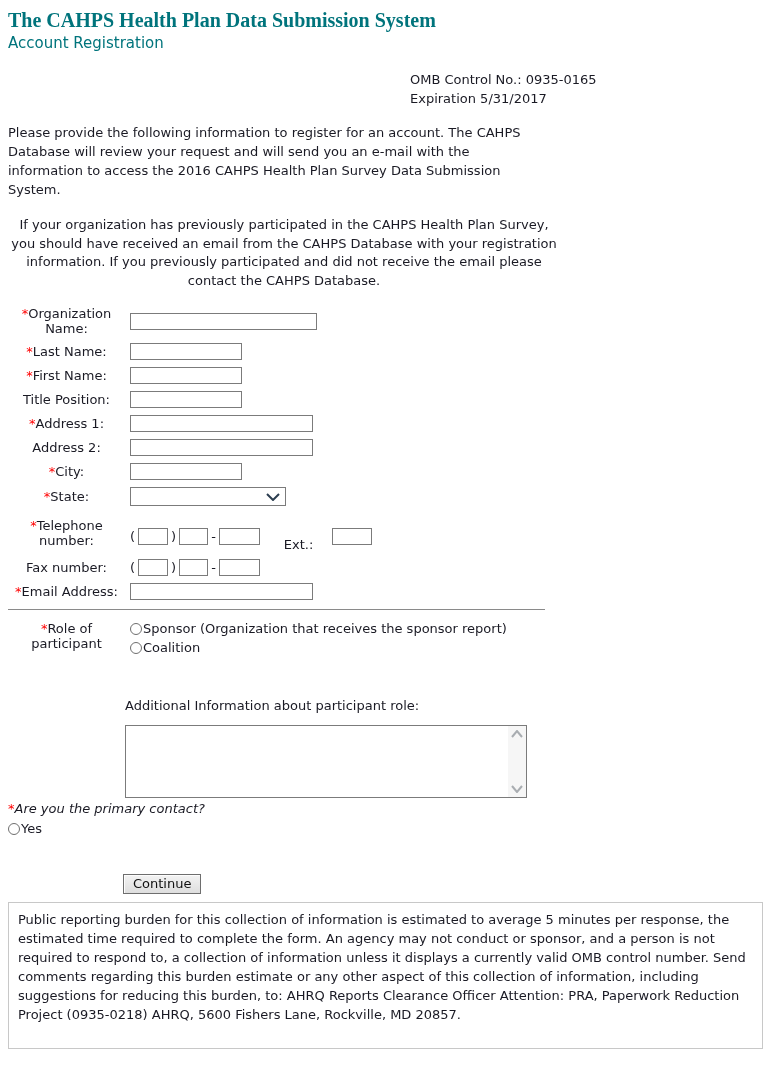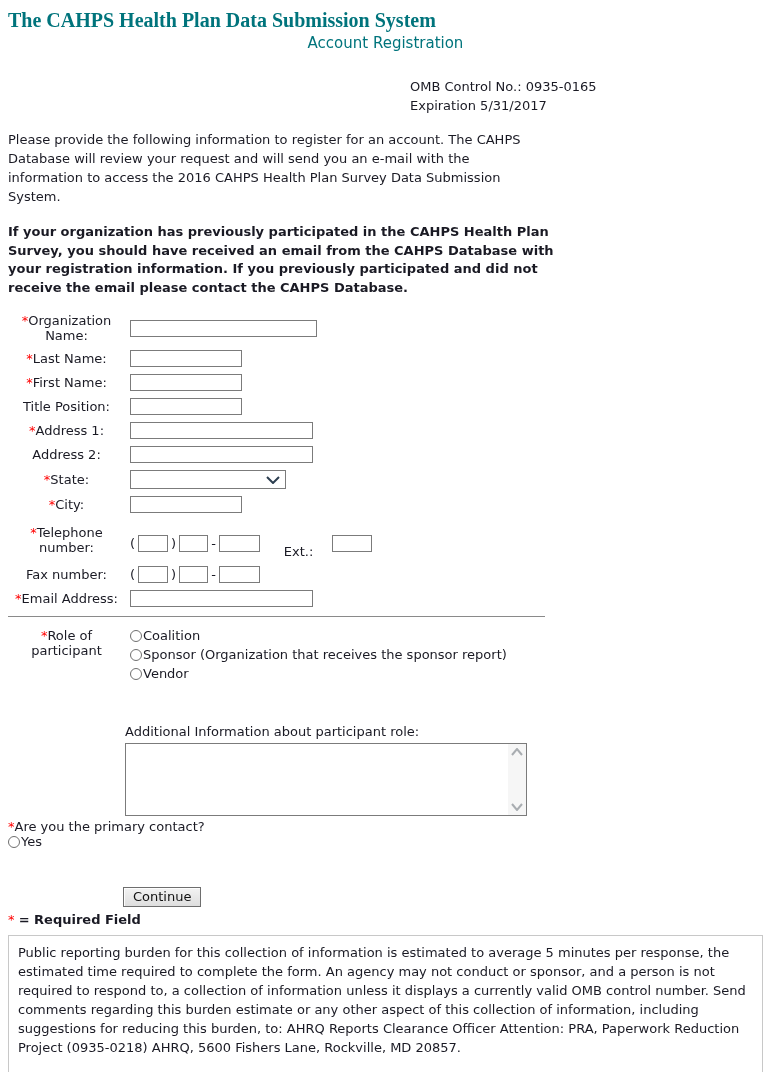--- a/index.html
+++ b/index.html
@@ -10,25 +10,25 @@
   }
   html,body{margin:0;padding:0;background:#fff;}
   body{
     width:771px;height:1072px;overflow:hidden;
     font-family:"DejaVu Sans","Liberation Sans",sans-serif;
     font-size:13px;color:var(--txt);
   }
   .page{padding:8px 8px 0 8px;}
 
   .title{font-size:20px;font-weight:bold;color:var(--accent);line-height:24px;font-family:Liberation Serif, serif;}
-  .subtitle{font-size:15px;color:var(--accent);line-height:19px;margin-top:2px;text-align:center;}
-  .omb{margin-left:402px;margin-top:24px;line-height:19px;}
+  .subtitle{font-size:15px;color:var(--accent);line-height:19px;margin-top:2px;}
+  .omb{margin-left:402px;margin-top:17px;line-height:19px;}
 
   .intro{margin-top:15px;max-width:537px;line-height:19px;}
-  .intro-bold{margin-top:17px;max-width:552px;line-height:18.5px;font-weight:bold;}
+  .intro-bold{margin-top:17px;max-width:552px;line-height:18.5px;font-weight:normal;text-align:center;}
 
   .form-area{margin-top:16px;}
   .row{display:flex;align-items:center;margin-bottom:7px;}
   .row.top{align-items:flex-start;}
   .lbl{width:117px;flex:none;text-align:center;padding-right:5px;line-height:15px;}
   .req{color:var(--req);}
   .ti{
     height:17px;border:1px solid var(--input-border);box-sizing:border-box;
     font-family:inherit;font-size:12px;padding:0 2px;margin:0;background:#fff;border-radius:0;
   }
@@ -51,36 +51,36 @@
 
   .hr-line{height:2px;border:0;border-top:1px solid #8a8a8a;width:537px;margin:9px 0 9px 0;}
 
   .radio{
     display:inline-block;width:12px;height:12px;border:1px solid #6f6f6f;border-radius:50%;
     background:#fff;box-sizing:border-box;flex:none;margin-right:1px;
   }
   .opt-row{display:flex;align-items:center;line-height:15px;margin-bottom:4px;}
 
   .addl{margin-left:117px;margin-top:39px;}
-  .addl-label{line-height:15px;margin-bottom:4px;}
+  .addl-label{line-height:15px;margin-bottom:12px;}
   .ta-wrap{
     width:402px;height:73px;border:1px solid var(--input-border);box-sizing:border-box;
     display:flex;background:#fff;
   }
   .ta{
     flex:1;border:0;resize:none;outline:none;font-family:inherit;font-size:12px;
     padding:2px;background:#fff;
   }
   .ta-scroll{
     width:18px;flex:none;background:#f6f6f6;display:flex;flex-direction:column;
     justify-content:space-between;align-items:center;padding:4px 0;box-sizing:border-box;
   }
 
   .primary{margin-top:3px;}
-  .primary-q{line-height:15px;}
+  .primary-q{line-height:15px;margin-bottom:5px;font-style:italic;}
   .primary .opt-row{line-height:16px;margin-bottom:5px;}
 
   .btn{
     margin-left:115px;margin-top:32px;display:inline-block;
     font-family:inherit;font-size:13px;color:#111;
     background:linear-gradient(#f3f3f3,#dedede);
     border:1px solid #6e6e6e;box-shadow:inset 1px 1px 0 #fdfdfd;
     padding:1px 9px 2px 9px;border-radius:0;cursor:pointer;
   }
   .req-note{margin-top:5px;line-height:15px;}
@@ -133,32 +133,32 @@
       <div class="lbl"><span class="req">*</span><span>Address 1:</span></div>
       <input class="ti w183" style="">
     </div>
 
     <div class="row">
       <div class="lbl"><span>Address 2:</span></div>
       <input class="ti w183" style="">
     </div>
 
     <div class="row">
+      <div class="lbl"><span class="req">*</span><span>City:</span></div>
+      <input class="ti w112" style="">
+    </div>
+
+    <div class="row">
       <div class="lbl"><span class="req">*</span><span>State:</span></div>
       <div class="selwrap">
         <select class="sel"><option></option></select>
         <svg width="14" height="8" viewBox="0 0 14 8">
             <polyline points="1,1 7,7 13,1" fill="none" stroke="#2c3e50" stroke-width="2"></polyline>
           </svg>
       </div>
-    </div>
-
-    <div class="row">
-      <div class="lbl"><span class="req">*</span><span>City:</span></div>
-      <input class="ti w112" style="">
     </div>
 
 
     <div class="row" style="margin-bottom:7px;">
       <div class="lbl"><span class="req">*</span><span>Telephone number:</span></div>
       <div class="phone-cell two-line-pad" style="margin-top:8px;">
         <span class="punct" style="margin-left:0;">(</span>
           <input class="ti w30" style="">
           <span class="punct">)</span>
           <input class="ti w29" style="">
@@ -186,29 +186,25 @@
       <input class="ti w183" style="">
     </div>
 
     <div class="hr-line"></div>
 
     <div class="row top" style="margin-bottom:4px;">
       <div class="lbl"><span class="req">*</span><span>Role of participant</span></div>
       <div>
         <div class="opt-row">
           <span class="radio"></span>
-            <span>Coalition</span>
-        </div>
-        <div class="opt-row">
-          <span class="radio"></span>
             <span>Sponsor (Organization that receives the sponsor report)</span>
         </div>
         <div class="opt-row">
           <span class="radio"></span>
-            <span>Vendor</span>
+            <span>Coalition</span>
         </div>
       </div>
     </div>
 
     <div class="addl">
       <div class="addl-label">Additional Information about participant role:</div>
       <div class="ta-wrap">
         <textarea class="ta" style=""></textarea>
         <div class="ta-scroll">
           <svg width="12" height="8" viewBox="0 0 12 8">
@@ -224,21 +220,18 @@
     <div class="primary">
       <div class="primary-q"><span class="req">*</span><span>Are you the primary contact?</span></div>
       <div class="opt-row">
         <span class="radio"></span>
           <span>Yes</span>
       </div>
     </div>
 
     <button class="btn">Continue</button>
 
-    <div class="req-note">
-      <span class="req">*</span> <span class="txt">= Required Field</span>
-    </div>
 
   </div>
 
   <div class="burden">Public reporting burden for this collection of information is estimated to average 5 minutes per response, the estimated time required to complete the form. An agency may not conduct or sponsor, and a person is not required to respond to, a collection of information unless it displays a currently valid OMB control number. Send comments regarding this burden estimate or any other aspect of this collection of information, including suggestions for reducing this burden, to: AHRQ Reports Clearance Officer Attention: PRA, Paperwork Reduction Project (0935-0218) AHRQ, 5600 Fishers Lane, Rockville, MD 20857.</div>
 
 </div>
 
 </body></html>

